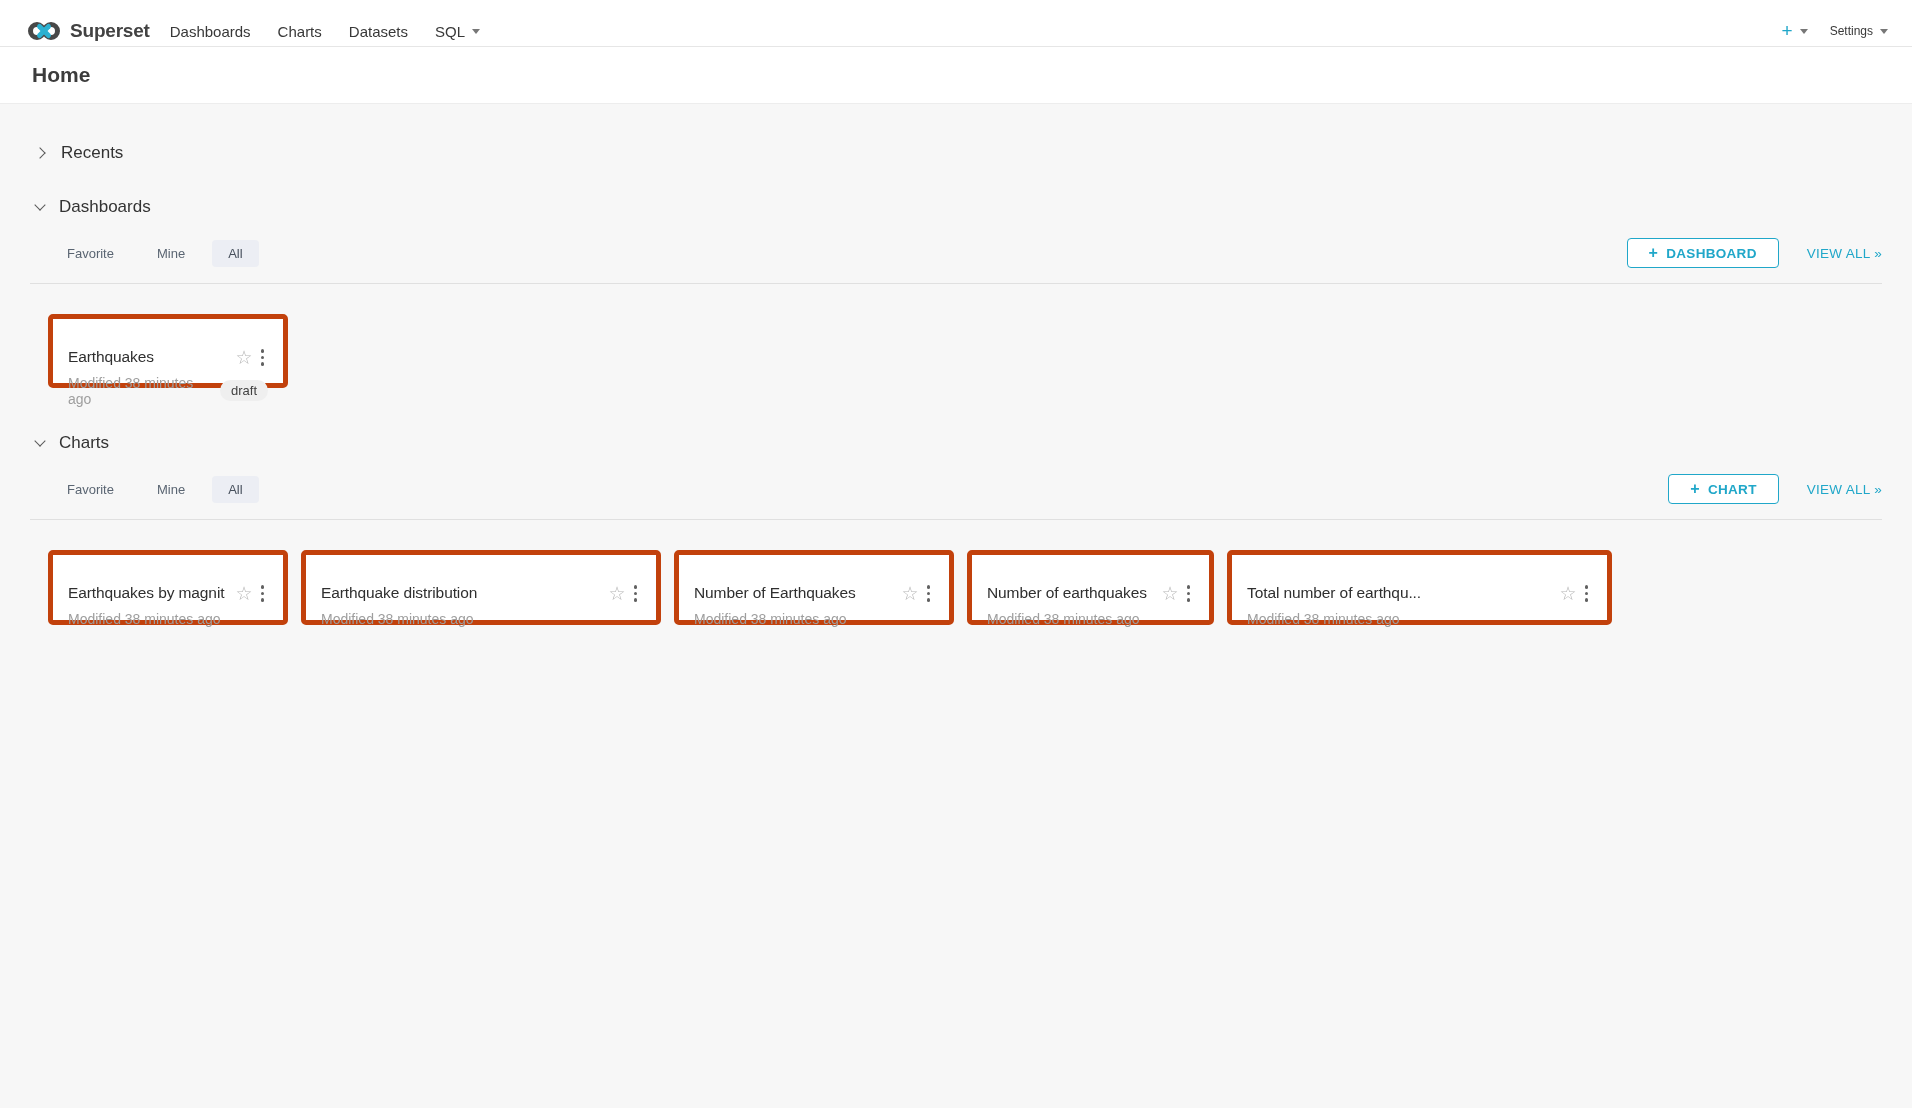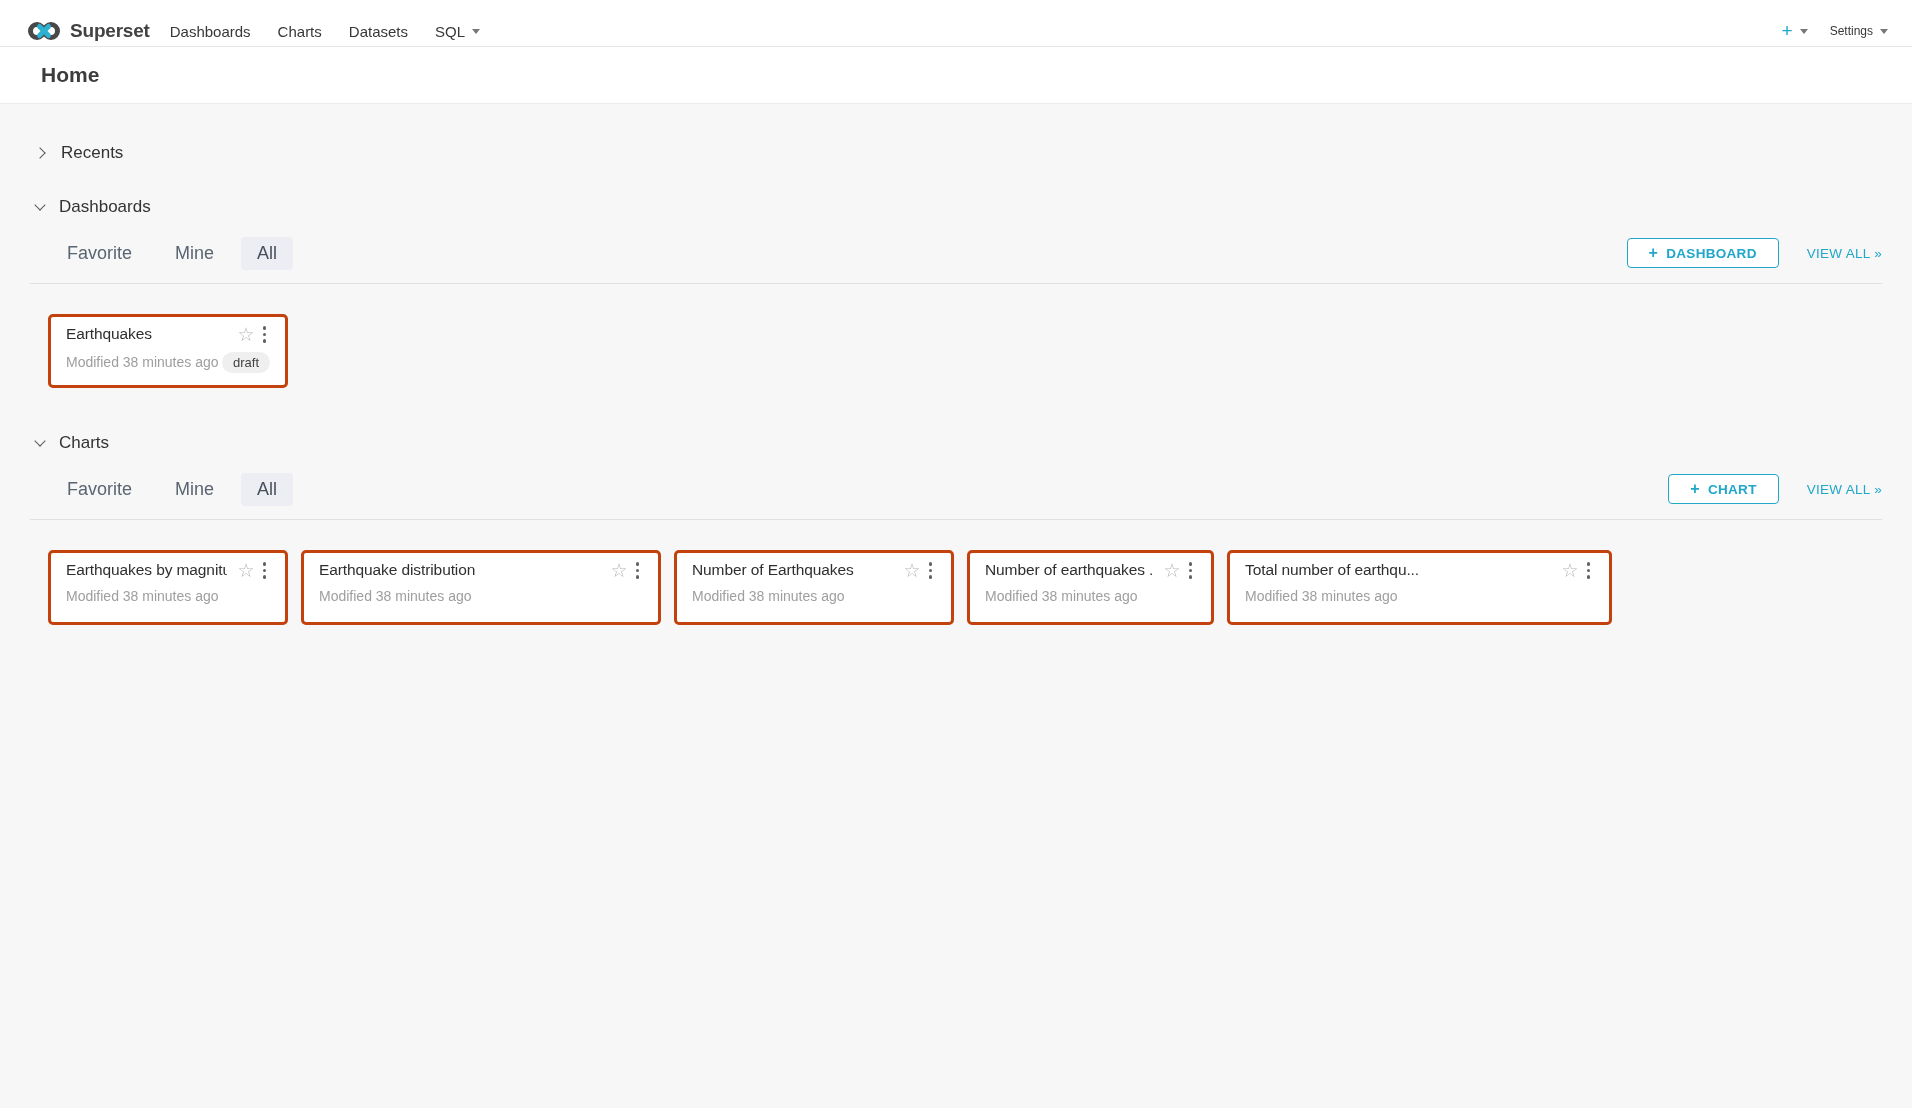--- a/index.html
+++ b/index.html
@@ -14,21 +14,21 @@
   .nav-menu { display:flex; align-items:center; gap:27px; margin-left:20px; }
   .nav-item { font-size:15px; color:#383838; cursor:pointer; display:flex; align-items:center; }
   .nav-right { margin-left:auto; display:flex; align-items:center; gap:22px; padding-right:8px; }
   .plus-link { color:#20a7c9; font-size:19px; font-weight:400; display:flex; align-items:center; cursor:pointer; }
   .settings-link { font-size:12px; color:#383838; display:flex; align-items:center; cursor:pointer; }
   .caret { display:inline-block; width:0; height:0; border-left:4px solid transparent;
            border-right:4px solid transparent; border-top:5px solid #777; margin-left:7px; }
 
   
   .page-header { height:57px; background:#fff; display:flex; align-items:center;
-                 padding-left:41px; border-bottom:1px solid #ededed; }
+                 padding-left:32px; border-bottom:1px solid #ededed; }
   .page-title { font-size:21px; font-weight:bold; color:#3c3c3c; }
 
   
   .main { background:#f7f7f7; height:1004px; padding-top:38px; }
 
   .collapsible-head { display:flex; align-items:center; gap:15px; padding-left:36px;
                       height:22px; cursor:pointer; }
   .section-title { font-size:17px; color:#333; }
   .chev { display:inline-block; width:8px; height:8px;
           border-right:1.7px solid #5a5a5a; border-bottom:1.7px solid #5a5a5a; }
@@ -36,36 +36,36 @@
   .chev.down  { transform:rotate(45deg); margin-top:-4px; }
 
   .mt-dash { margin-top:32px; }
   .mt-charts { margin-top:44px; }
   .mt-saved { margin-top:38px; }
 
   
   .submenu { display:flex; align-items:center; margin-top:20px; height:30px;
              padding-left:51px; padding-right:30px; }
   .tabs { display:flex; align-items:center; gap:11px; }
-  .tab { font-size:18px; color:#5a6572; padding:6px 16px; border-radius:4px; cursor:pointer; }
+  .tab { font-size:13px; color:#5a6572; padding:6px 16px; border-radius:4px; cursor:pointer; }
   .tab.active { background:#eceef4; color:#47505c; }
   .actions { margin-left:auto; display:flex; align-items:center; gap:28px; }
   .btn-outline { display:flex; align-items:center; gap:8px; border:1.5px solid #20a7c9;
                  color:#20a7c9; background:#fff; border-radius:4px; height:30px;
                  padding:0 21px; font-weight:bold; font-size:13.5px; letter-spacing:0.3px;
                  cursor:pointer; font-family:"Liberation Sans", sans-serif; }
   .btn-outline .plus { font-size:16px; font-weight:bold; margin-top:-1px; }
   .view-all { color:#20a7c9; font-weight:normal; font-size:13.5px; letter-spacing:0.3px;
               cursor:pointer; text-decoration:none; }
   .rule { border-top:1px solid #e0e0e0; margin:15px 30px 0 30px; }
 
   
   .cards-row { display:flex; gap:13px; margin:30px 0 0 48px; }
-  .card { background:#fff; border:3px solid #c2410c; border-radius:5px;
-          padding:7px 15px 12px 15px; cursor:pointer; }
+  .card { background:#fff; border:5px solid #c2410c; border-radius:5px;
+          padding:28px 15px 12px 15px; cursor:pointer; }
   .card.h74 { height:74px; } .card.h75 { height:75px; }
   .card-top { display:flex; align-items:center; }
   .card-title { font-size:15.5px; color:#2f2f2f; white-space:nowrap; overflow:hidden;
                 flex:1; letter-spacing:-0.1px; }
   .star { font-size:19px; color:#b5b5b5; line-height:1; margin:0 4px 0 10px; cursor:pointer; }
   .kebab { display:flex; flex-direction:column; gap:3px; padding:2px 4px; cursor:pointer; }
   .kebab i { width:3.5px; height:3.5px; border-radius:50%; background:#616161; }
   .card-sub { display:flex; align-items:center; justify-content:space-between; margin-top:7px; }
   .modified { font-size:14px; color:#9e9e9e; }
   .badge { background:#efefef; border-radius:11px; padding:3px 11px; font-size:13px; color:#414141; }

